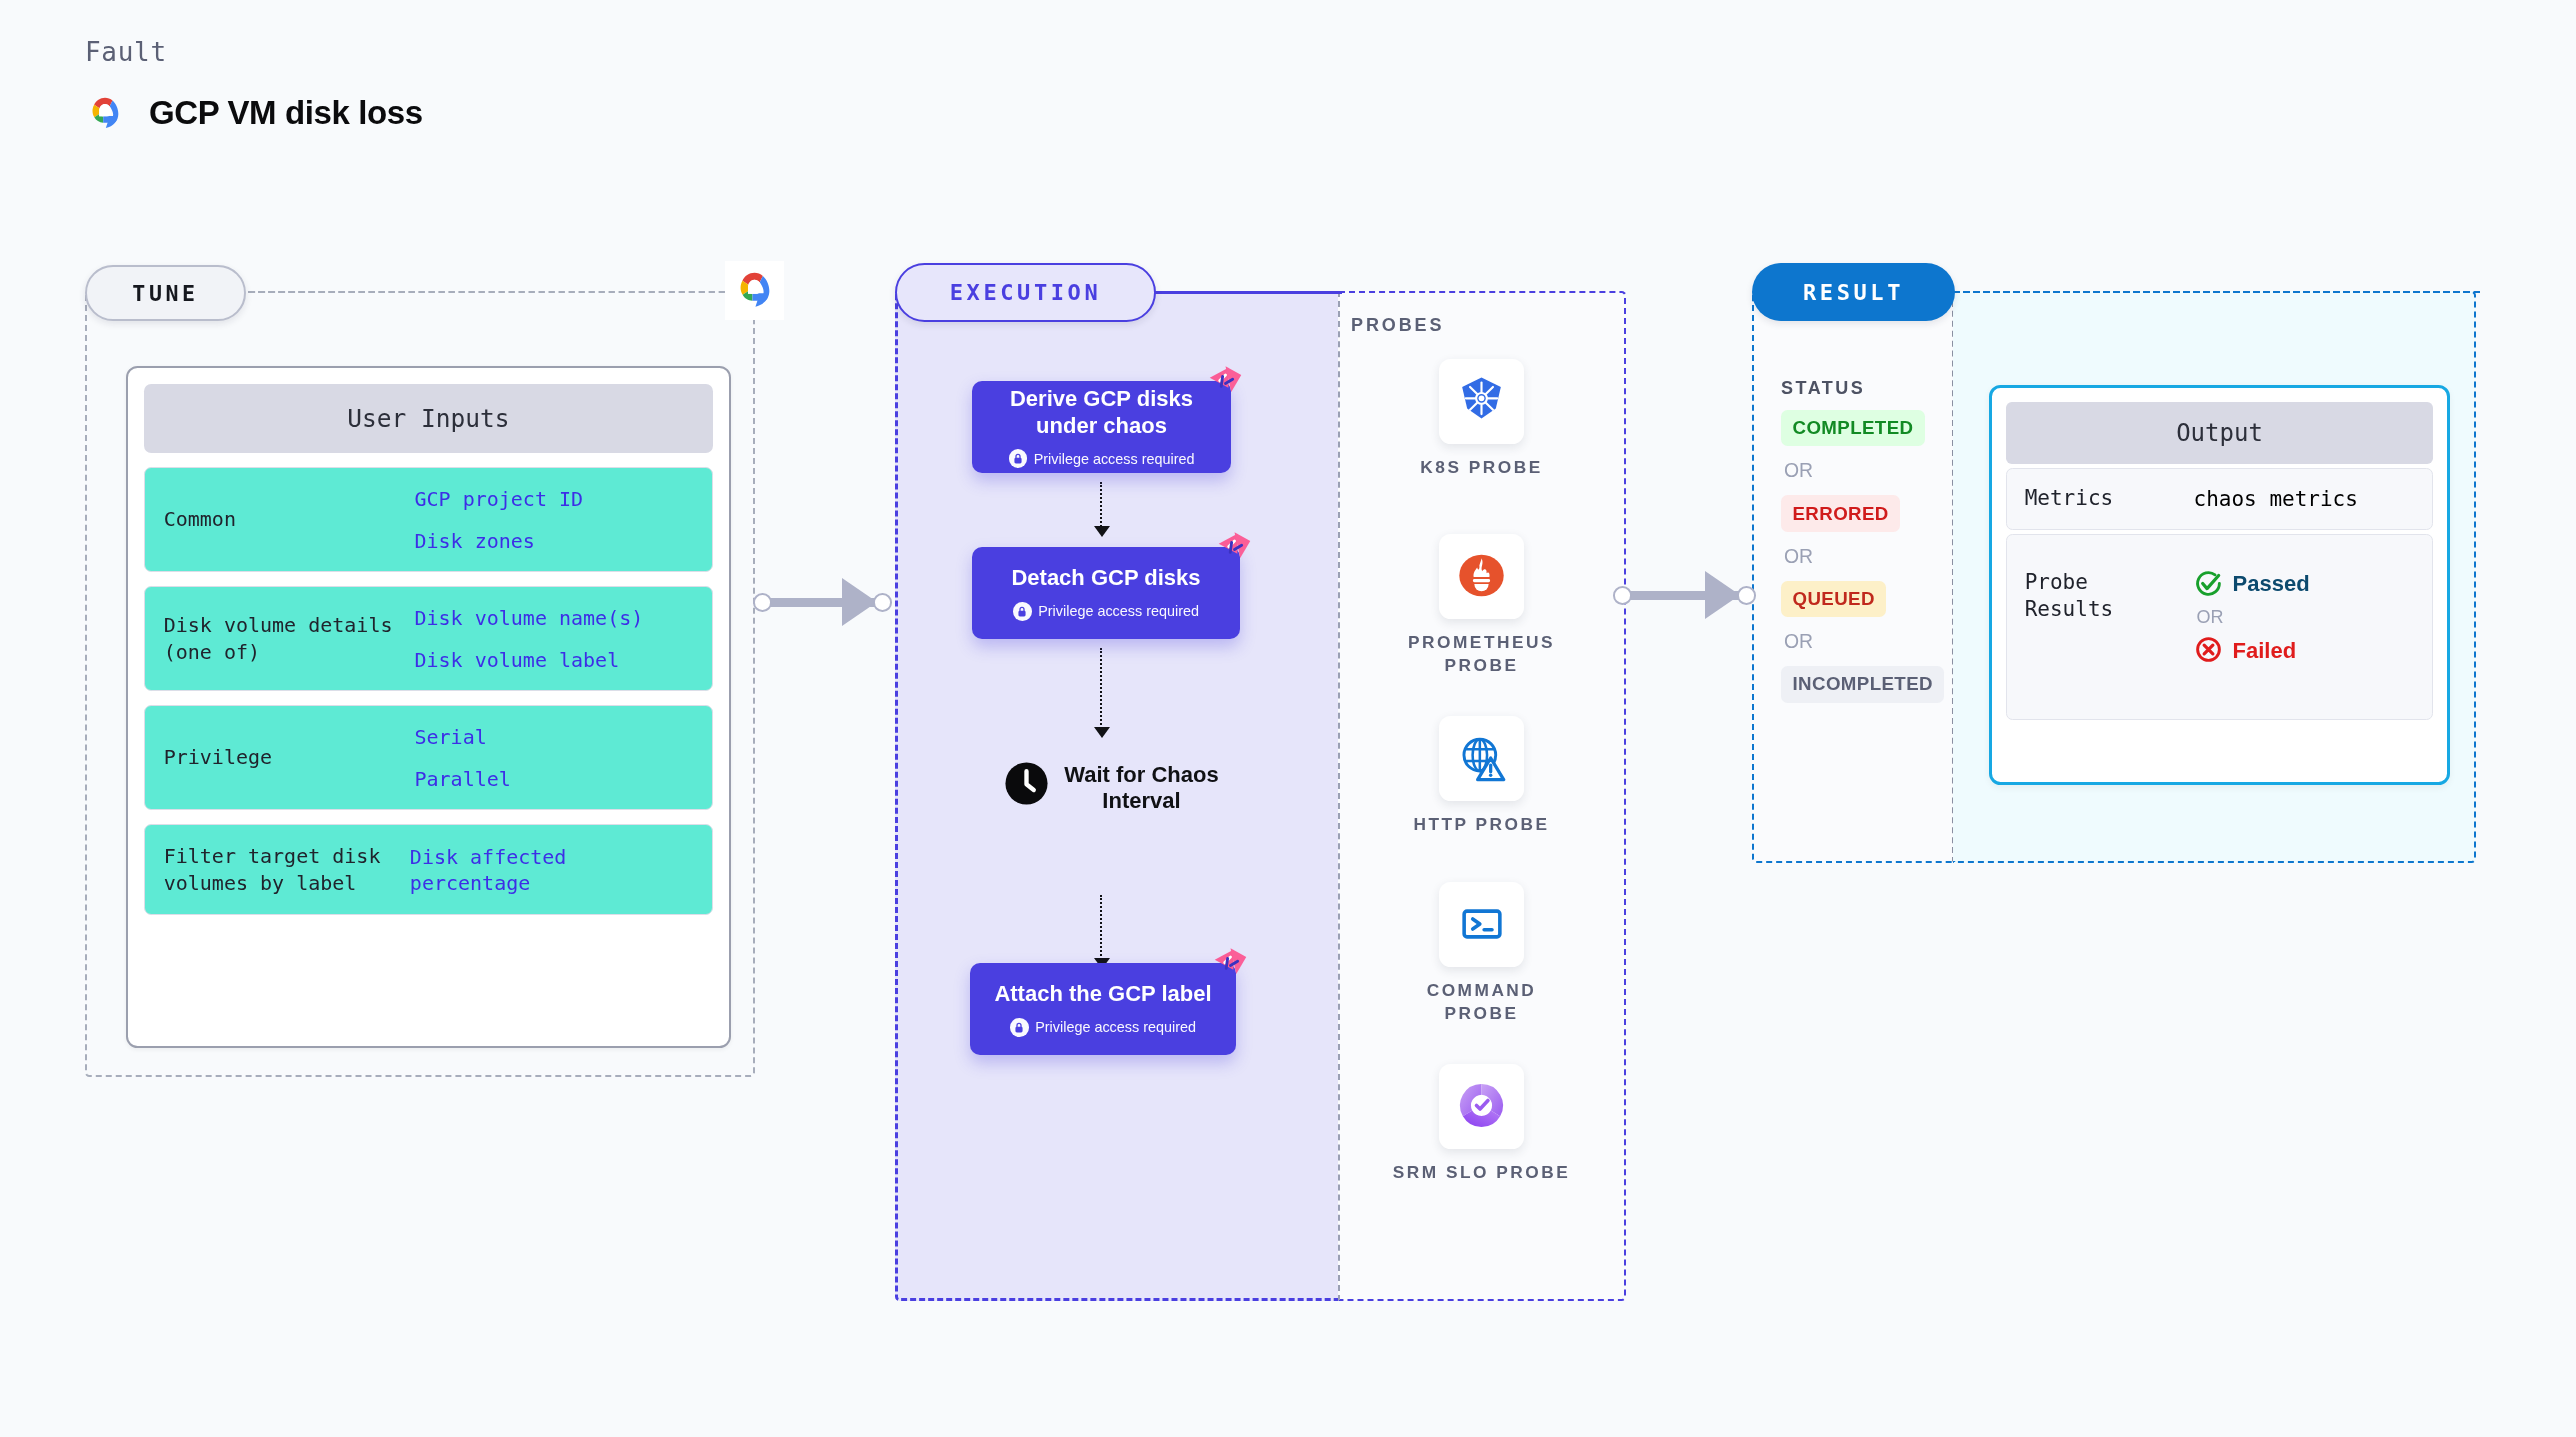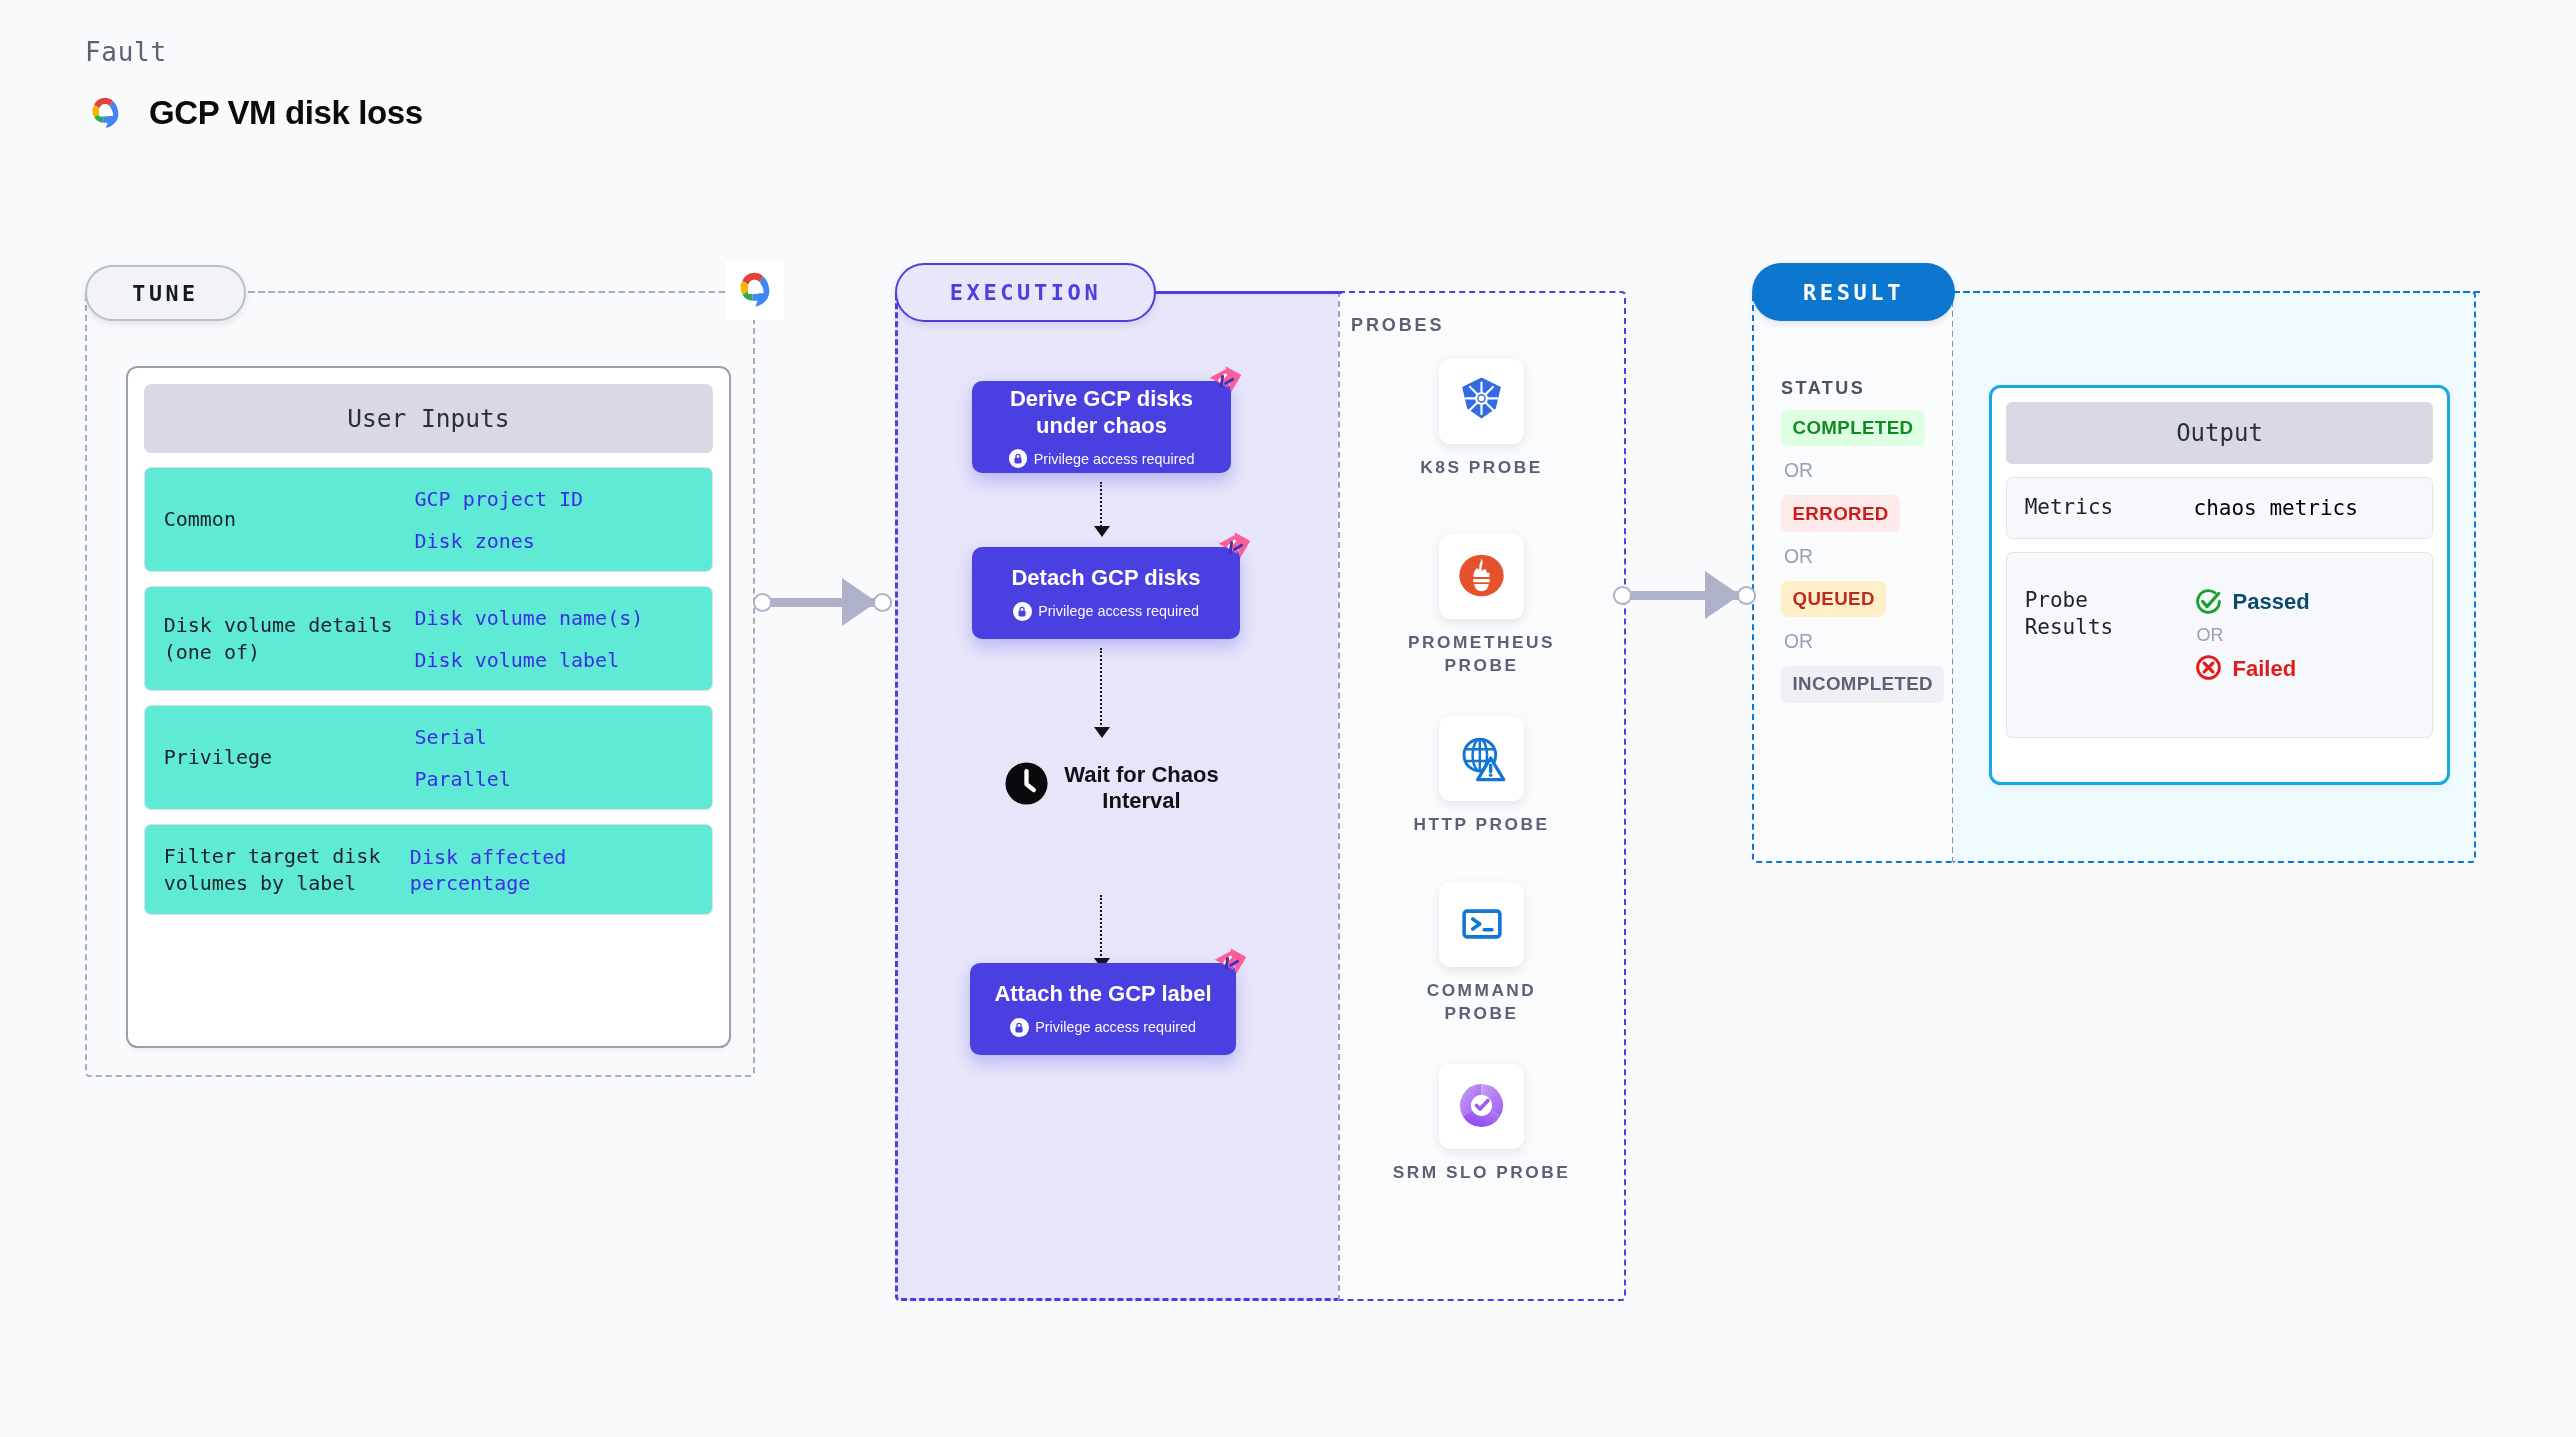--- a/index.html
+++ b/index.html
@@ -188,21 +188,21 @@
     position: absolute; left: 1989px; top: 385px; width: 461px; height: 400px;
     background: #ffffff; border: 3.6px solid #17a8e3; border-radius: 11.5px;
     padding: 14.4px; box-shadow: 0 2.2px 7.2px rgba(0,0,0,.05);
   }
   #output-title {
     height: 62px; background: #d8d9e4; border-radius: 5.8px;
     display: flex; align-items: center; justify-content: center;
     font-family: "DejaVu Sans Mono", monospace; font-size: 24px; color: #2c2f3a;
   }
   .out-row {
-    margin-top: 13px; background: #f7f8fb; border: 1.4px solid #e2e4ec;
+    margin-top: 4px; background: #f7f8fb; border: 1.4px solid #e2e4ec;
     border-radius: 6.5px; display: flex; align-items: center; padding: 16px 17.3px; gap: 13px;
   }
   .out-key {
     font-family: "DejaVu Sans Mono", monospace; font-size: 21px; color: #20232c;
     width: 40%; line-height: 1.3;
   }
   .out-val-link {
     font-family: "DejaVu Sans Mono", monospace; font-size: 21px; color: #000000;
   }
   .probe-res { display: flex; flex-direction: column; gap: 7.2px; }

